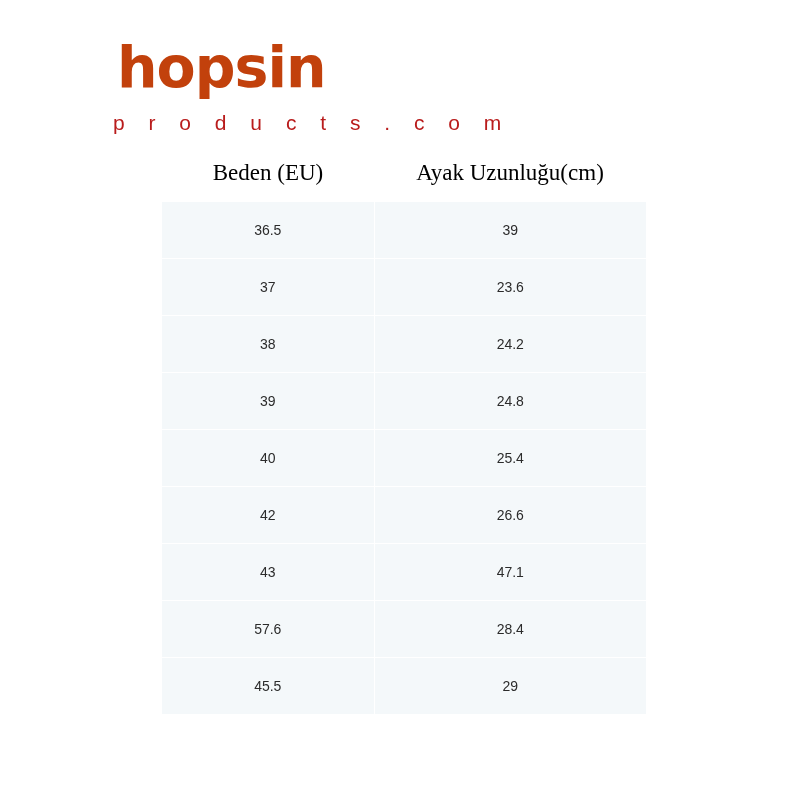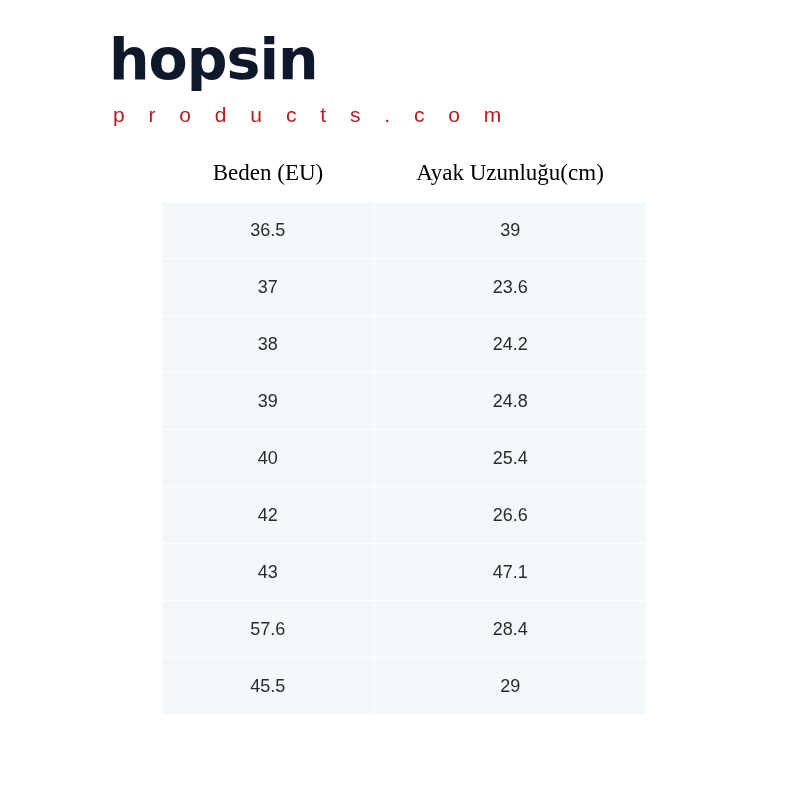--- a/index.html
+++ b/index.html
@@ -26,22 +26,22 @@
     left: 105px;
     top: 24px;
     width: 600px;
   }
   .brand-name {
     font-family: "DejaVu Sans", sans-serif;
     font-weight: 700;
     font-size: 57px;
     line-height: 62px;
     letter-spacing: -1px;
-    color: #0f172a;
-    margin: 4px;
+    color: #c2410c;
+    margin: 12px;
     padding: 0;
   }
   .brand-sub {
     font-family: "Liberation Sans", sans-serif;
     font-weight: 400;
     font-size: 21px;
     line-height: 26px;
     letter-spacing: 9px;
     color: #b91c1c;
     margin: 12px 0 0 8px;
@@ -68,21 +68,21 @@
     padding: 0 0 16px 0;
     border: none;
     background: #ffffff;
     white-space: nowrap;
   }
   table.size-table th.col-a { width: 212px; }
   table.size-table th.col-b { width: 272px; }
 
   table.size-table td {
     font-family: "Liberation Sans", sans-serif;
-    font-size: 18px;
+    font-size: 14px;
     color: #2b2b2b;
     text-align: center;
     height: 54px;
     background: #f4f8fa;
     border-bottom: 1px solid #ffffff;
     border-right: 1px solid #ffffff;
   }
   table.size-table td:last-child {
     border-right: none;
   }

